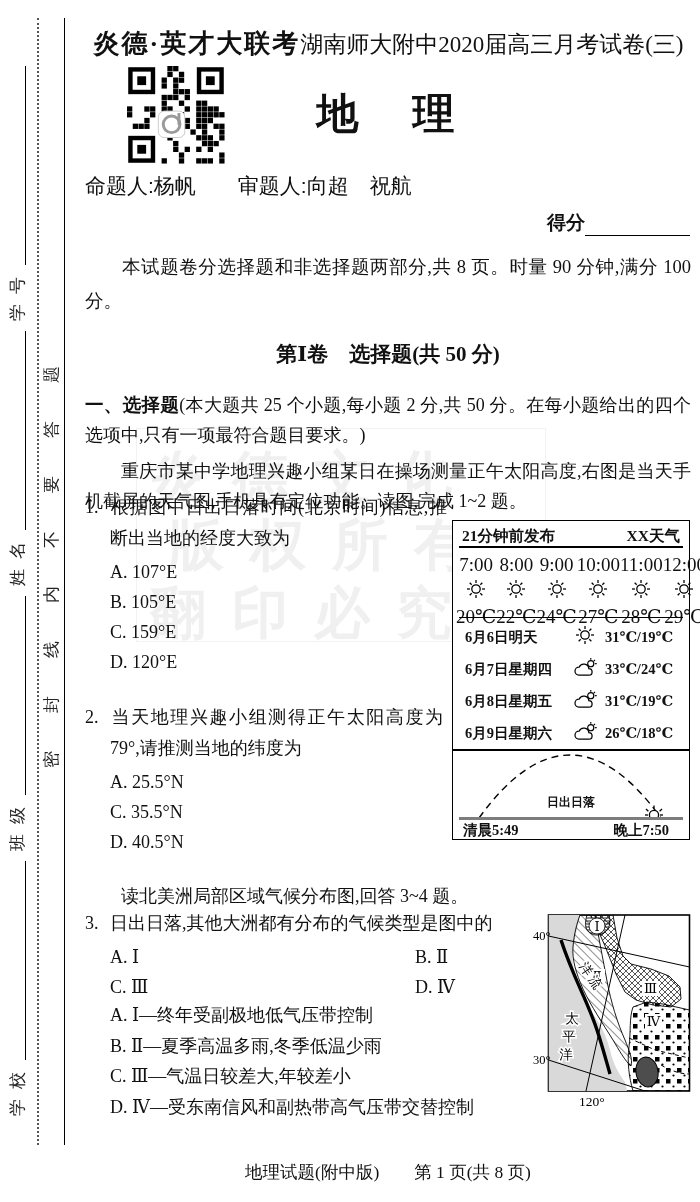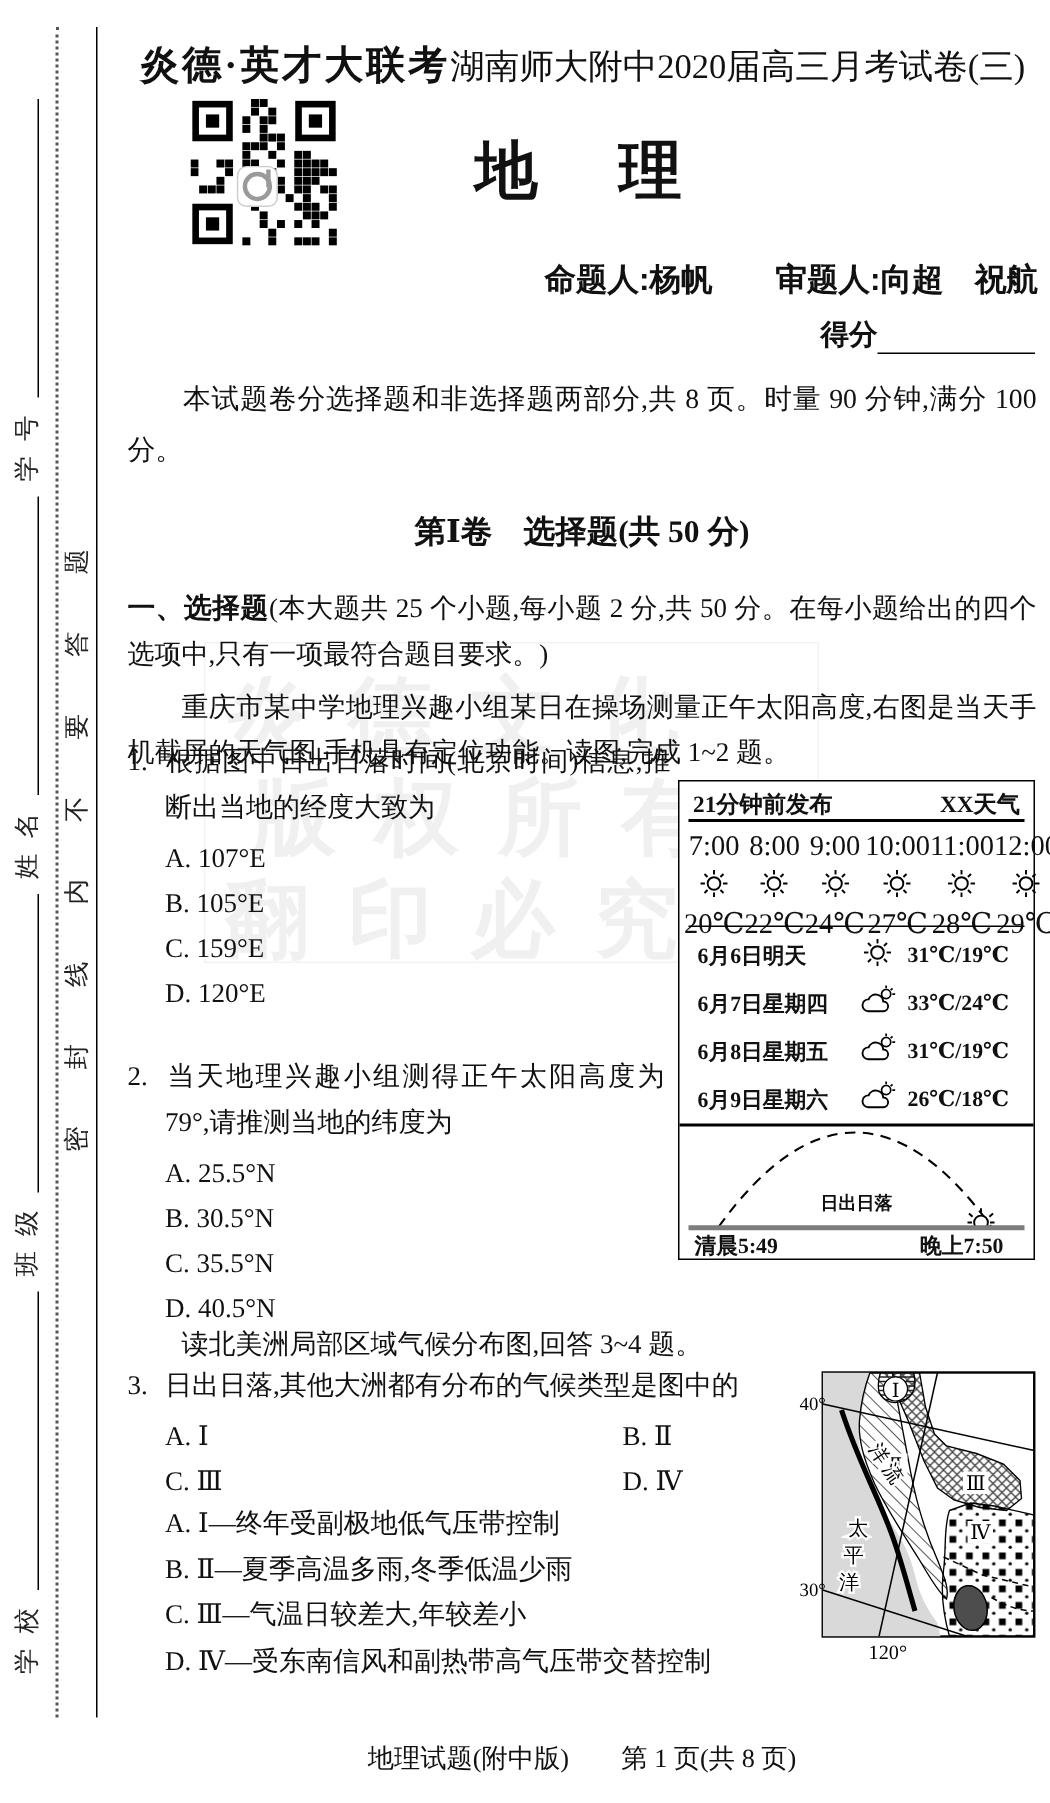--- a/index.html
+++ b/index.html
@@ -18,21 +18,21 @@
   
   .wm-box{position:absolute;left:136px;top:428px;width:408px;height:212px;border:1px solid rgba(0,0,0,0.05);}
   .wm{position:absolute;font-size:56px;letter-spacing:26px;color:rgba(70,70,70,0.08);white-space:nowrap;
       font-weight:bold;}
   
   .masthead{position:absolute;left:85px;top:26px;width:607px;text-align:center;font-size:23px;white-space:nowrap;}
   .masthead .brand{font-weight:bold;font-size:26px;letter-spacing:2px;}
   .qr{position:absolute;left:127px;top:66px;width:98px;height:98px;}
   .subject{position:absolute;left:85px;top:86px;width:607px;text-align:center;
            font-size:42px;font-weight:bold;letter-spacing:6px;white-space:pre;}
-  .staff{position:absolute;left:85px;top:172px;width:607px;text-align:right;font-size:21px;font-weight:bold;
+  .staff{position:absolute;left:85px;top:172px;width:607px;text-align:left;font-size:21px;font-weight:normal;
          font-family:"Liberation Sans","DejaVu Sans",sans-serif;}
   .score{position:absolute;left:85px;top:210px;width:605px;text-align:right;font-size:19px;font-weight:bold;}
   .score .blank{display:inline-block;width:105px;border-bottom:1.5px solid #000;height:19px;vertical-align:bottom;}
   
   .intro{position:absolute;left:85px;top:250px;width:606px;font-size:18.5px;line-height:34px;
          text-indent:2em;text-align:justify;}
   .sec-title{position:absolute;left:85px;top:340px;width:606px;text-align:center;font-size:21px;font-weight:bold;}
   .directions{position:absolute;left:85px;top:390px;width:606px;font-size:18px;line-height:30px;text-align:justify;}
   .directions b{font-size:18.5px;}
   .passage{position:absolute;left:85px;font-size:18px;line-height:30px;text-indent:2em;text-align:justify;}
@@ -209,21 +209,20 @@
     <div class="stem"><span class="qnum">1.</span><span>根据图中日出日落时间(北京时间)信息,推断出当地的经度大致为</span></div>
     <div class="opt">A. 107°E</div>
     <div class="opt">B. 105°E</div>
     <div class="opt">C. 159°E</div>
     <div class="opt">D. 120°E</div>
   </div>
 
   <div class="q" style="top:702px;width:358px;">
     <div class="stem"><span class="qnum">2.</span><span>当天地理兴趣小组测得正午太阳高度为79°,请推测当地的纬度为</span></div>
     <div class="opt">A. 25.5°N</div>
-    <div class="opt">B. 30.5°N</div>
     <div class="opt">C. 35.5°N</div>
     <div class="opt">D. 40.5°N</div>
   </div>
 
   <div class="passage" style="top:881px;width:500px;">读北美洲局部区域气候分布图,回答 3~4 题。</div>
 
   <div class="q" style="top:908px;width:460px;">
     <div class="stem"><span class="qnum">3.</span><span>日出日落,其他大洲都有分布的气候类型是图中的</span></div>
     <div class="opts2">
       <span>A. Ⅰ</span>

